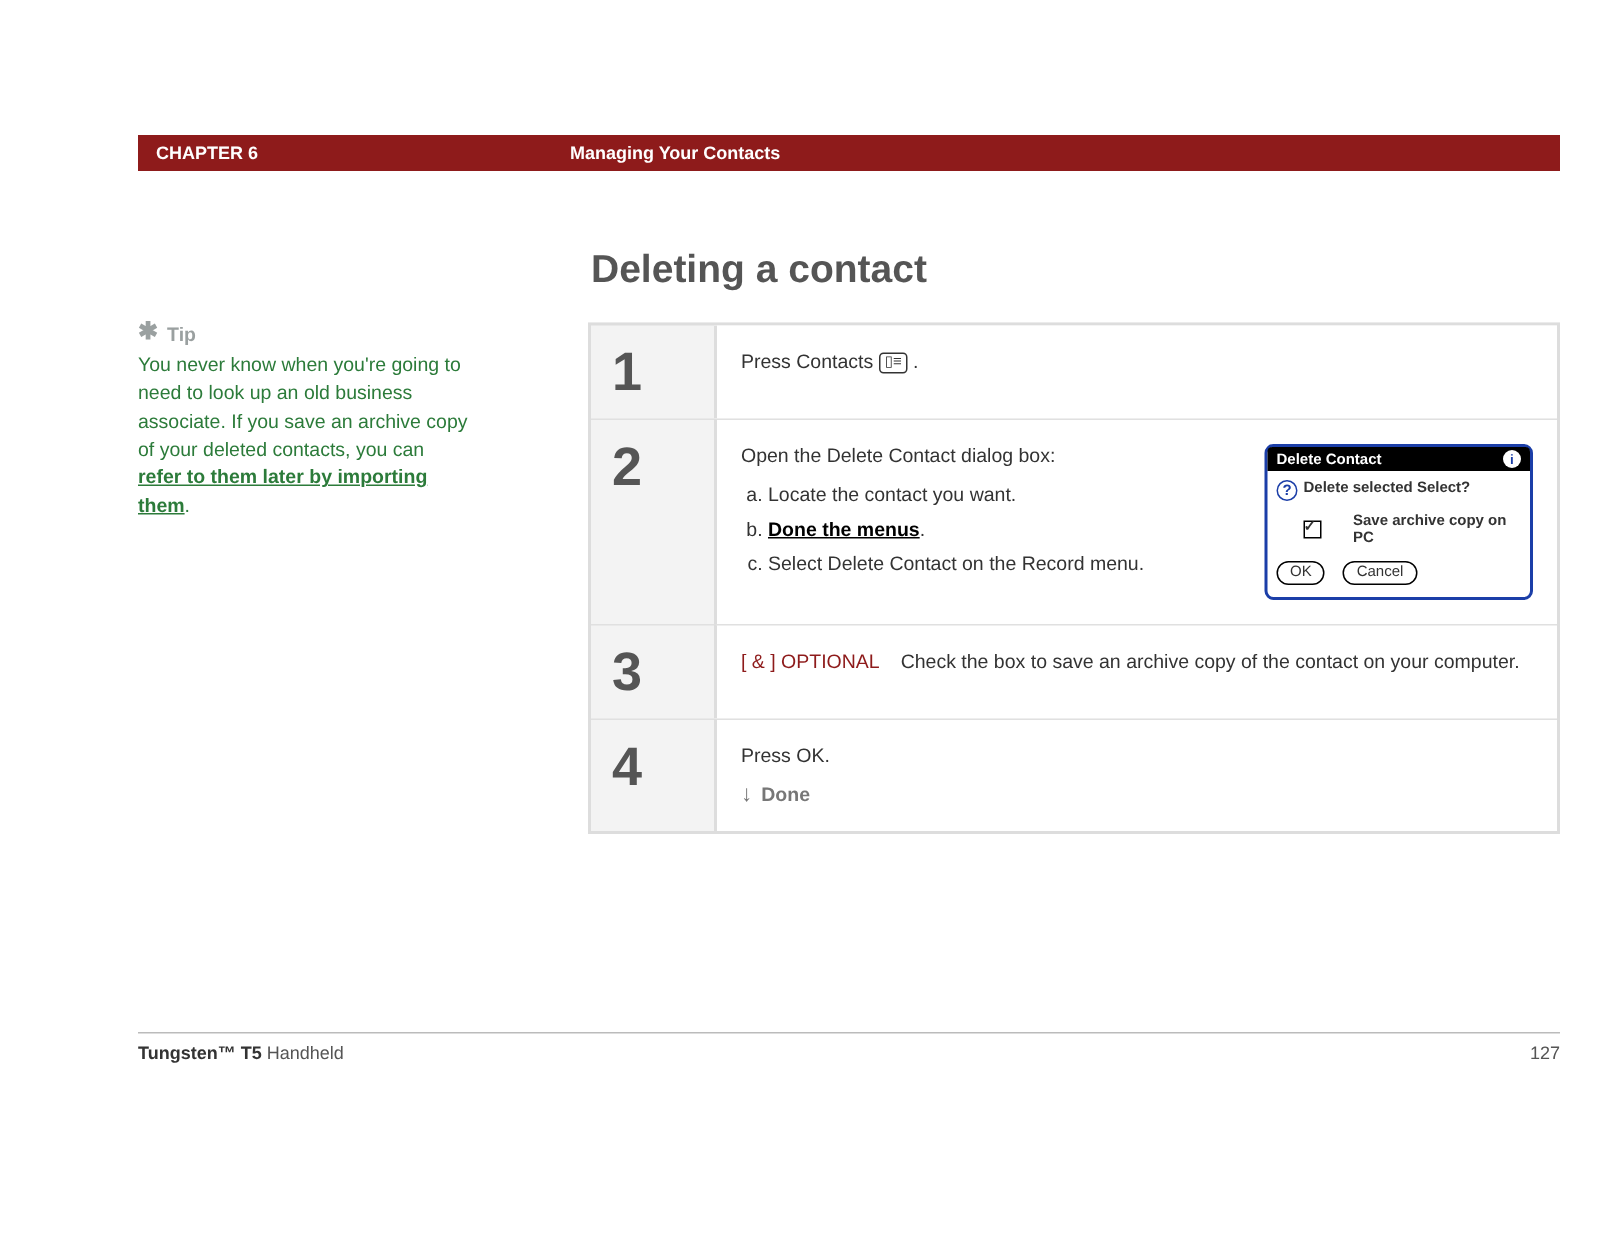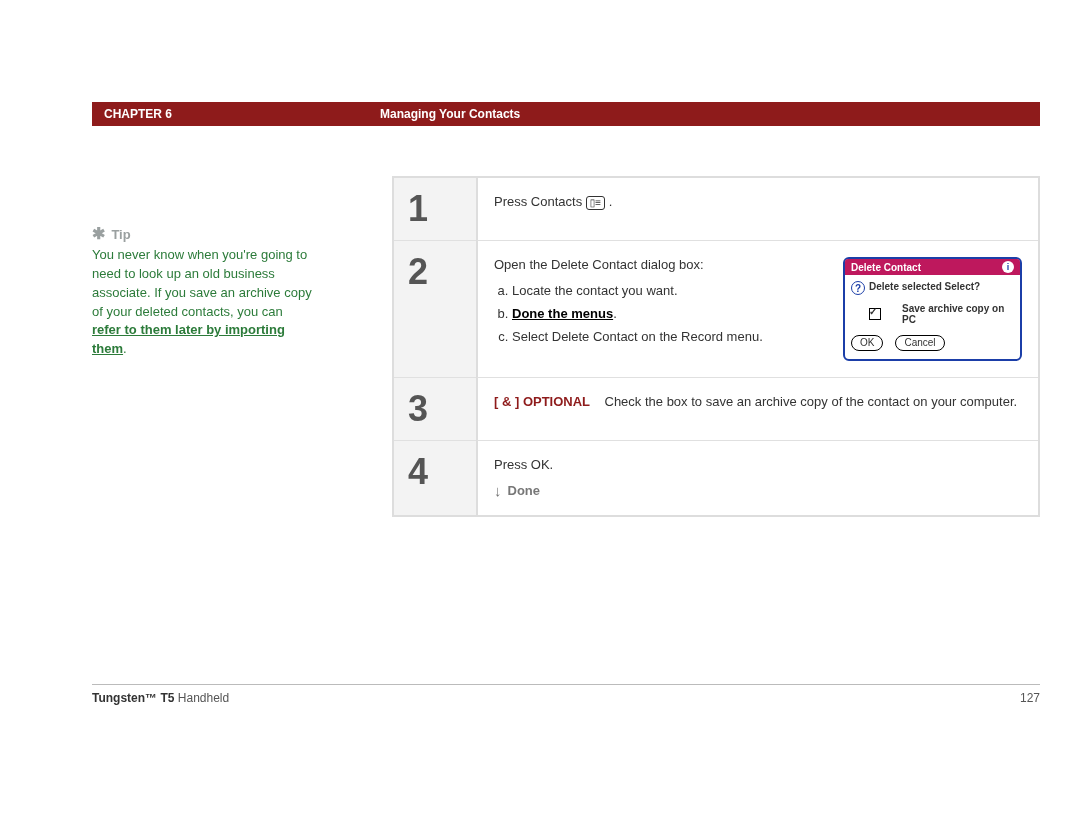--- a/index.html
+++ b/index.html
@@ -1,16 +1,16 @@
 <!DOCTYPE html>
 <html><head>
 <meta charset="utf-8">
 <style>
   html,body{margin:0;padding:0;background:#fff;font-family:Arial,Helvetica,sans-serif;color:#333;}
-  .page{width:1080px;height:749px;margin:16px auto;position:relative;box-sizing:border-box;}
+  .page{width:1080px;height:749px;margin:4px auto;position:relative;box-sizing:border-box;}
   .header-bar{height:24px;background:#8e1b1b;color:#fff;font-size:12px;font-weight:bold;display:flex;align-items:center;position:absolute;left:92px;right:40px;top:86px;}
   .header-bar .chapter{margin-left:12px}
   .header-bar .title{position:absolute;left:288px}
   .content{position:absolute;left:92px;right:40px;top:160px;bottom:70px;display:flex;}
   .sidebar{width:260px;padding-top:50px;}
   .tip-heading{color:#9aa0a0;font-weight:bold;font-size:13px;display:flex;align-items:center;gap:6px;margin-bottom:4px}
   .tip-heading .ast{color:#9aa0a0;font-size:16px;line-height:1}
   .tip-body{color:#2c7b3a;font-size:13px;line-height:1.45;max-width:220px}
   .tip-body a{color:#2c7b3a;font-weight:bold;text-decoration:underline}
   .main{flex:1;margin-left:40px}
@@ -18,35 +18,35 @@
   .step-table{border:2px solid #ddd;background:#f3f3f3}
   .step-row{display:flex;}
   .step-num{width:68px;font-size:36px;font-weight:bold;color:#555;padding:10px 0 10px 14px;border-top:1px solid #e0e0e0}
   .step-row:first-child .step-num,.step-row:first-child .step-body{border-top:none}
   .step-body{flex:1;background:#fff;border-top:1px solid #e0e0e0;border-left:2px solid #ddd;padding:16px 16px 16px 16px;font-size:13px;color:#333}
   .step-body p{margin:0 0 10px 0}
   .step-body ol{margin:0;padding-left:18px}
   .step-body ol li{margin:4px 0;line-height:1.45}
   .two-col{display:flex;gap:20px;align-items:flex-start}
   .dialog{border:2px solid #1b3ea8;border-radius:6px;width:175px;font-family:Tahoma,Verdana,sans-serif;font-size:10px;background:#fff}
-  .dialog .dlg-title{background:#be185d;color:#fff;font-weight:bold;padding:2px 6px;display:flex;justify-content:space-between;align-items:center;border-top-left-radius:3px;border-top-right-radius:3px}
+  .dialog .dlg-title{background:#000000;color:#fff;font-weight:bold;padding:2px 6px;display:flex;justify-content:space-between;align-items:center;border-top-left-radius:3px;border-top-right-radius:3px}
   .dialog .dlg-title .info{background:#fff;color:#1b3ea8;width:12px;height:12px;border-radius:50%;display:flex;align-items:center;justify-content:center;font-weight:bold;font-size:9px}
   .dialog .dlg-body{padding:6px 6px 8px 6px}
   .dialog .q{display:flex;align-items:flex-start;gap:4px;font-weight:bold}
   .dialog .q .qmark{border:1px solid #1b3ea8;border-radius:50%;width:12px;height:12px;display:flex;align-items:center;justify-content:center;color:#1b3ea8;font-weight:bold;flex-shrink:0}
   .dialog .chk{margin:8px 0 10px 18px;display:flex;gap:21px;align-items:center;font-weight:bold}
   .dialog .chk .box{width:10px;height:10px;border:1px solid #000;position:relative;flex-shrink:0}
   .dialog .chk .box::after{content:"✓";position:absolute;left:-1px;top:-3px;font-size:10px}
   .dialog .btns{display:flex;gap:12px}
   .dialog .pill{border:1px solid #000;border-radius:8px;padding:0 8px;font-size:10px;line-height:14px;background:#fff}
-  .optional{color:#8e1b1b;font-weight:bold}
+  .optional{color:#8e1b1b;font-weight:normal}
   .done{color:#777;font-weight:bold;font-size:13px;display:flex;align-items:center;gap:6px;margin-top:10px}
   .down-arrow{color:#777;font-size:15px}
   .contacts-icon{display:inline-block;border:1px solid #333;border-radius:3px;padding:1px 3px;font-size:10px;vertical-align:middle;line-height:1}
-  .footer{position:absolute;left:92px;right:40px;bottom:60px;border-top:1px solid #bbb;padding-top:6px;display:flex;justify-content:space-between;font-size:12px;color:#555}
+  .footer{position:absolute;left:92px;right:40px;bottom:44px;border-top:1px solid #bbb;padding-top:6px;display:flex;justify-content:space-between;font-size:12px;color:#555}
   .footer b{color:#333}
 </style>
 </head>
 <body>
 
 <div class="page">
 
   <div class="header-bar">
     <span class="chapter">CHAPTER 6</span>
     <span class="title">Managing Your Contacts</span>
@@ -58,20 +58,21 @@
         <span class="ast">✱</span>
         <span>Tip</span>
       </div>
       <div class="tip-body">
         <span>You never know when you're going to need to look up an old business associate. If you save an archive copy of your deleted contacts, you can </span>
         <a href="#">refer to them later by importing them</a><span>.</span>
       </div>
     </aside>
 
     <main class="main">
+      <h1 class="section-title">Deleting a contact</h1>
 
       <div class="step-table">
 
         <div class="step-row">
           <div class="step-num">1</div>
           <div class="step-body">
             <p>
               <span>Press Contacts </span>
               <span class="contacts-icon">▯≡</span>
               <span>.</span>

